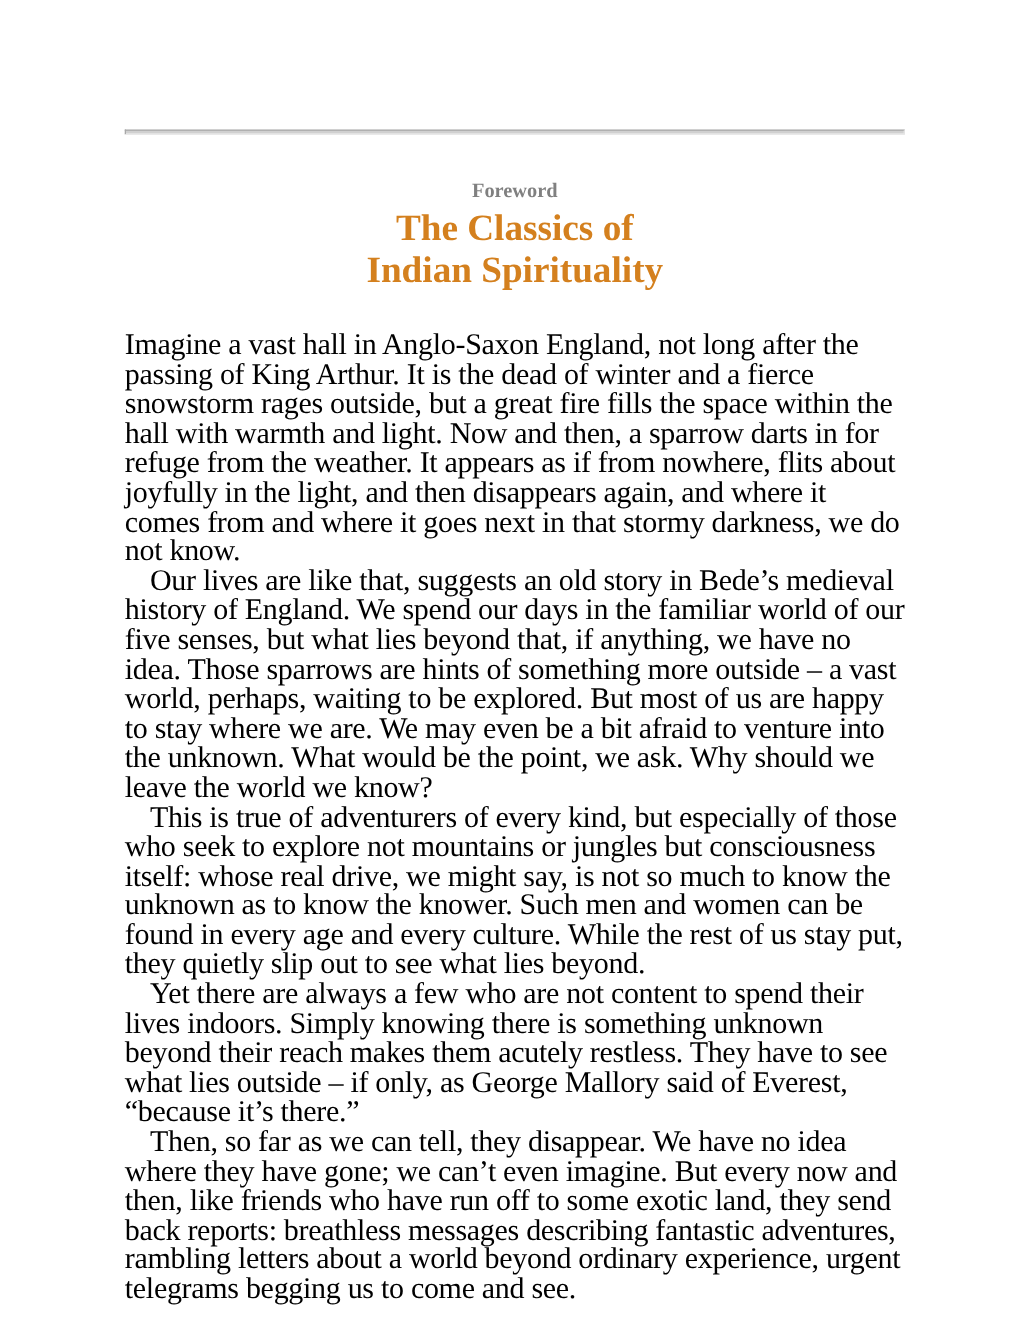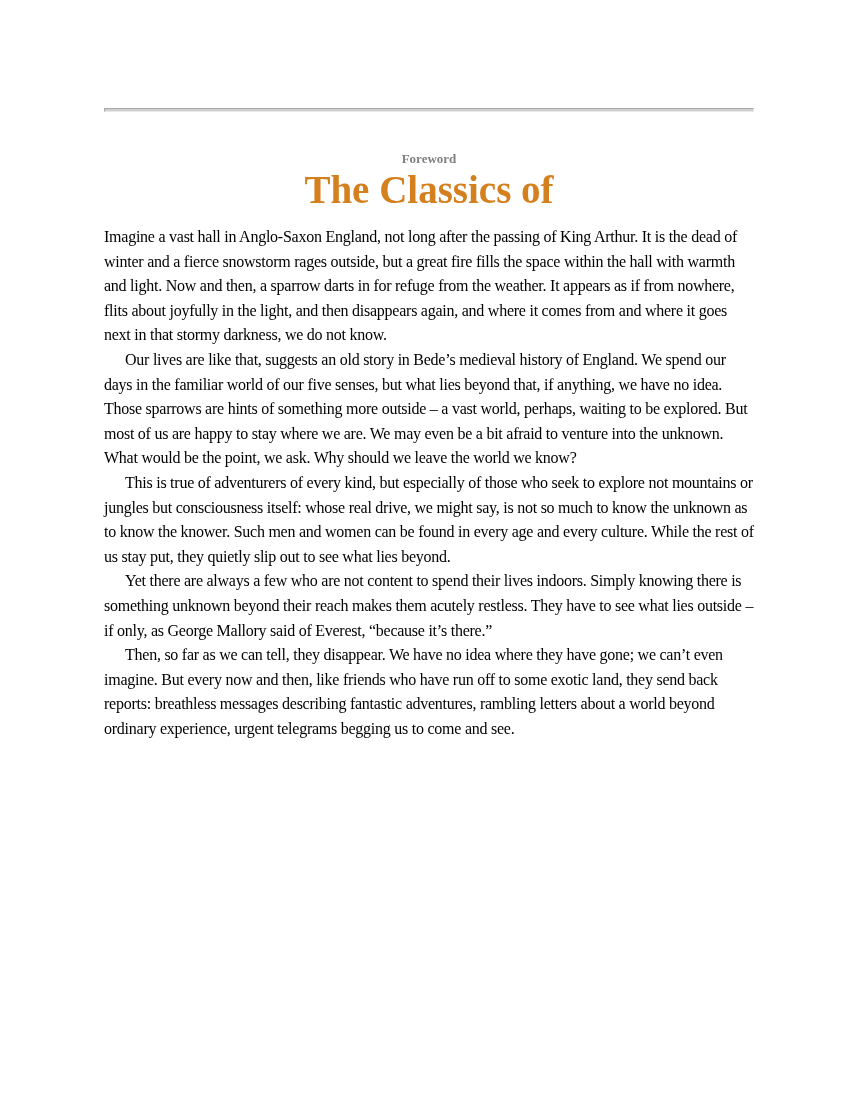--- a/index.html
+++ b/index.html
@@ -29,36 +29,36 @@
       border-right: 1px solid #e6e6e6;
       background: #d0d0d0;
       margin: 0;
       box-sizing: border-box;
       height: 4px;
     }
     .kicker {
       margin-top: 38px;
       text-align: center;
       font-weight: bold;
-      font-size: 13px;
+      font-size: 17px;
       line-height: 18px;
       color: #808080;
     }
     .title {
       margin: 4px 0 0 0;
       text-align: center;
       font-weight: bold;
-      font-size: 39px;
+      font-size: 31px;
       line-height: 35px;
       color: #d4801e;
     }
     .title span { display: block; }
     .body {
-      margin-top: 18px;
-      font-size: 16px;
+      margin-top: 34px;
+      font-size: 25px;
       line-height: 24.6px;
       letter-spacing: -0.25px;
     }
     .body p {
       margin: 0;
       padding: 0;
     }
     .body p.indent {
       text-indent: 21px;
     }
@@ -66,20 +66,21 @@
 </head>
 <body>
 
 <div class="page">
   <div class="rule"></div>
 
   <div class="kicker">Foreword</div>
 
   <h1 class="title">
     <span>The Classics of</span>
+    <span>Indian Spirituality</span>
   </h1>
 
   <div class="body">
     <p>Imagine a vast hall in Anglo-Saxon England, not long after the passing of King Arthur. It is the dead of winter and a fierce snowstorm rages outside, but a great fire fills the space within the hall with warmth and light. Now and then, a sparrow darts in for refuge from the weather. It appears as if from nowhere, flits about joyfully in the light, and then disappears again, and where it comes from and where it goes next in that stormy darkness, we do not know.</p>
     <p class="indent">Our lives are like that, suggests an old story in Bede’s medieval history of England. We spend our days in the familiar world of our five senses, but what lies beyond that, if anything, we have no idea. Those sparrows are hints of something more outside – a vast world, perhaps, waiting to be explored. But most of us are happy to stay where we are. We may even be a bit afraid to venture into the unknown. What would be the point, we ask. Why should we leave the world we know?</p>
     <p class="indent">This is true of adventurers of every kind, but especially of those who seek to explore not mountains or jungles but consciousness itself: whose real drive, we might say, is not so much to know the unknown as to know the knower. Such men and women can be found in every age and every culture. While the rest of us stay put, they quietly slip out to see what lies beyond.</p>
     <p class="indent">Yet there are always a few who are not content to spend their lives indoors. Simply knowing there is something unknown beyond their reach makes them acutely restless. They have to see what lies outside – if only, as George Mallory said of Everest, “because it’s there.”</p>
     <p class="indent">Then, so far as we can tell, they disappear. We have no idea where they have gone; we can’t even imagine. But every now and then, like friends who have run off to some exotic land, they send back reports: breathless messages describing fantastic adventures, rambling letters about a world beyond ordinary experience, urgent telegrams begging us to come and see.</p>
   </div>
 </div>

